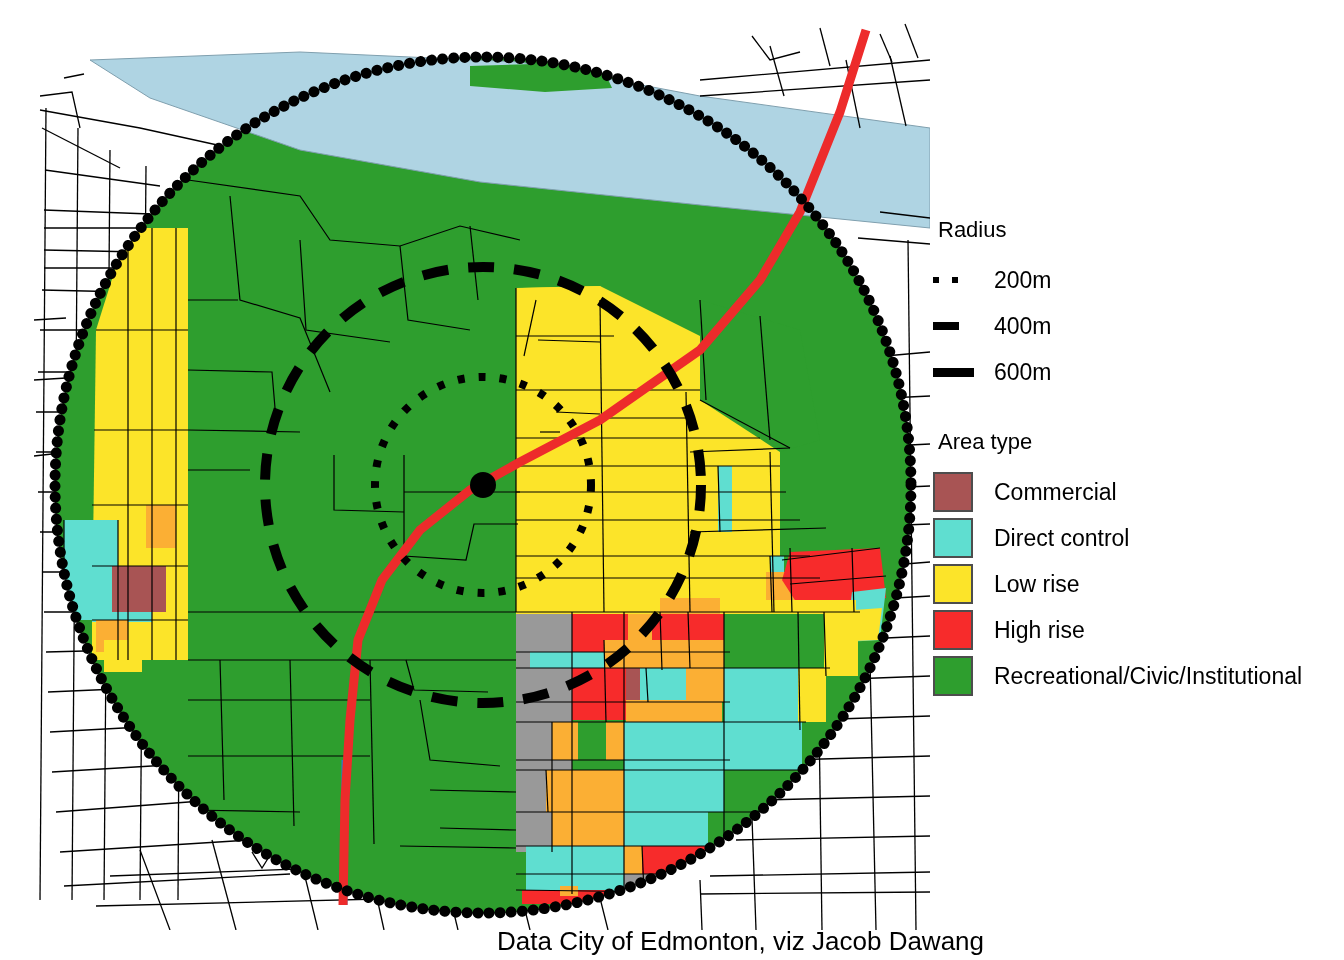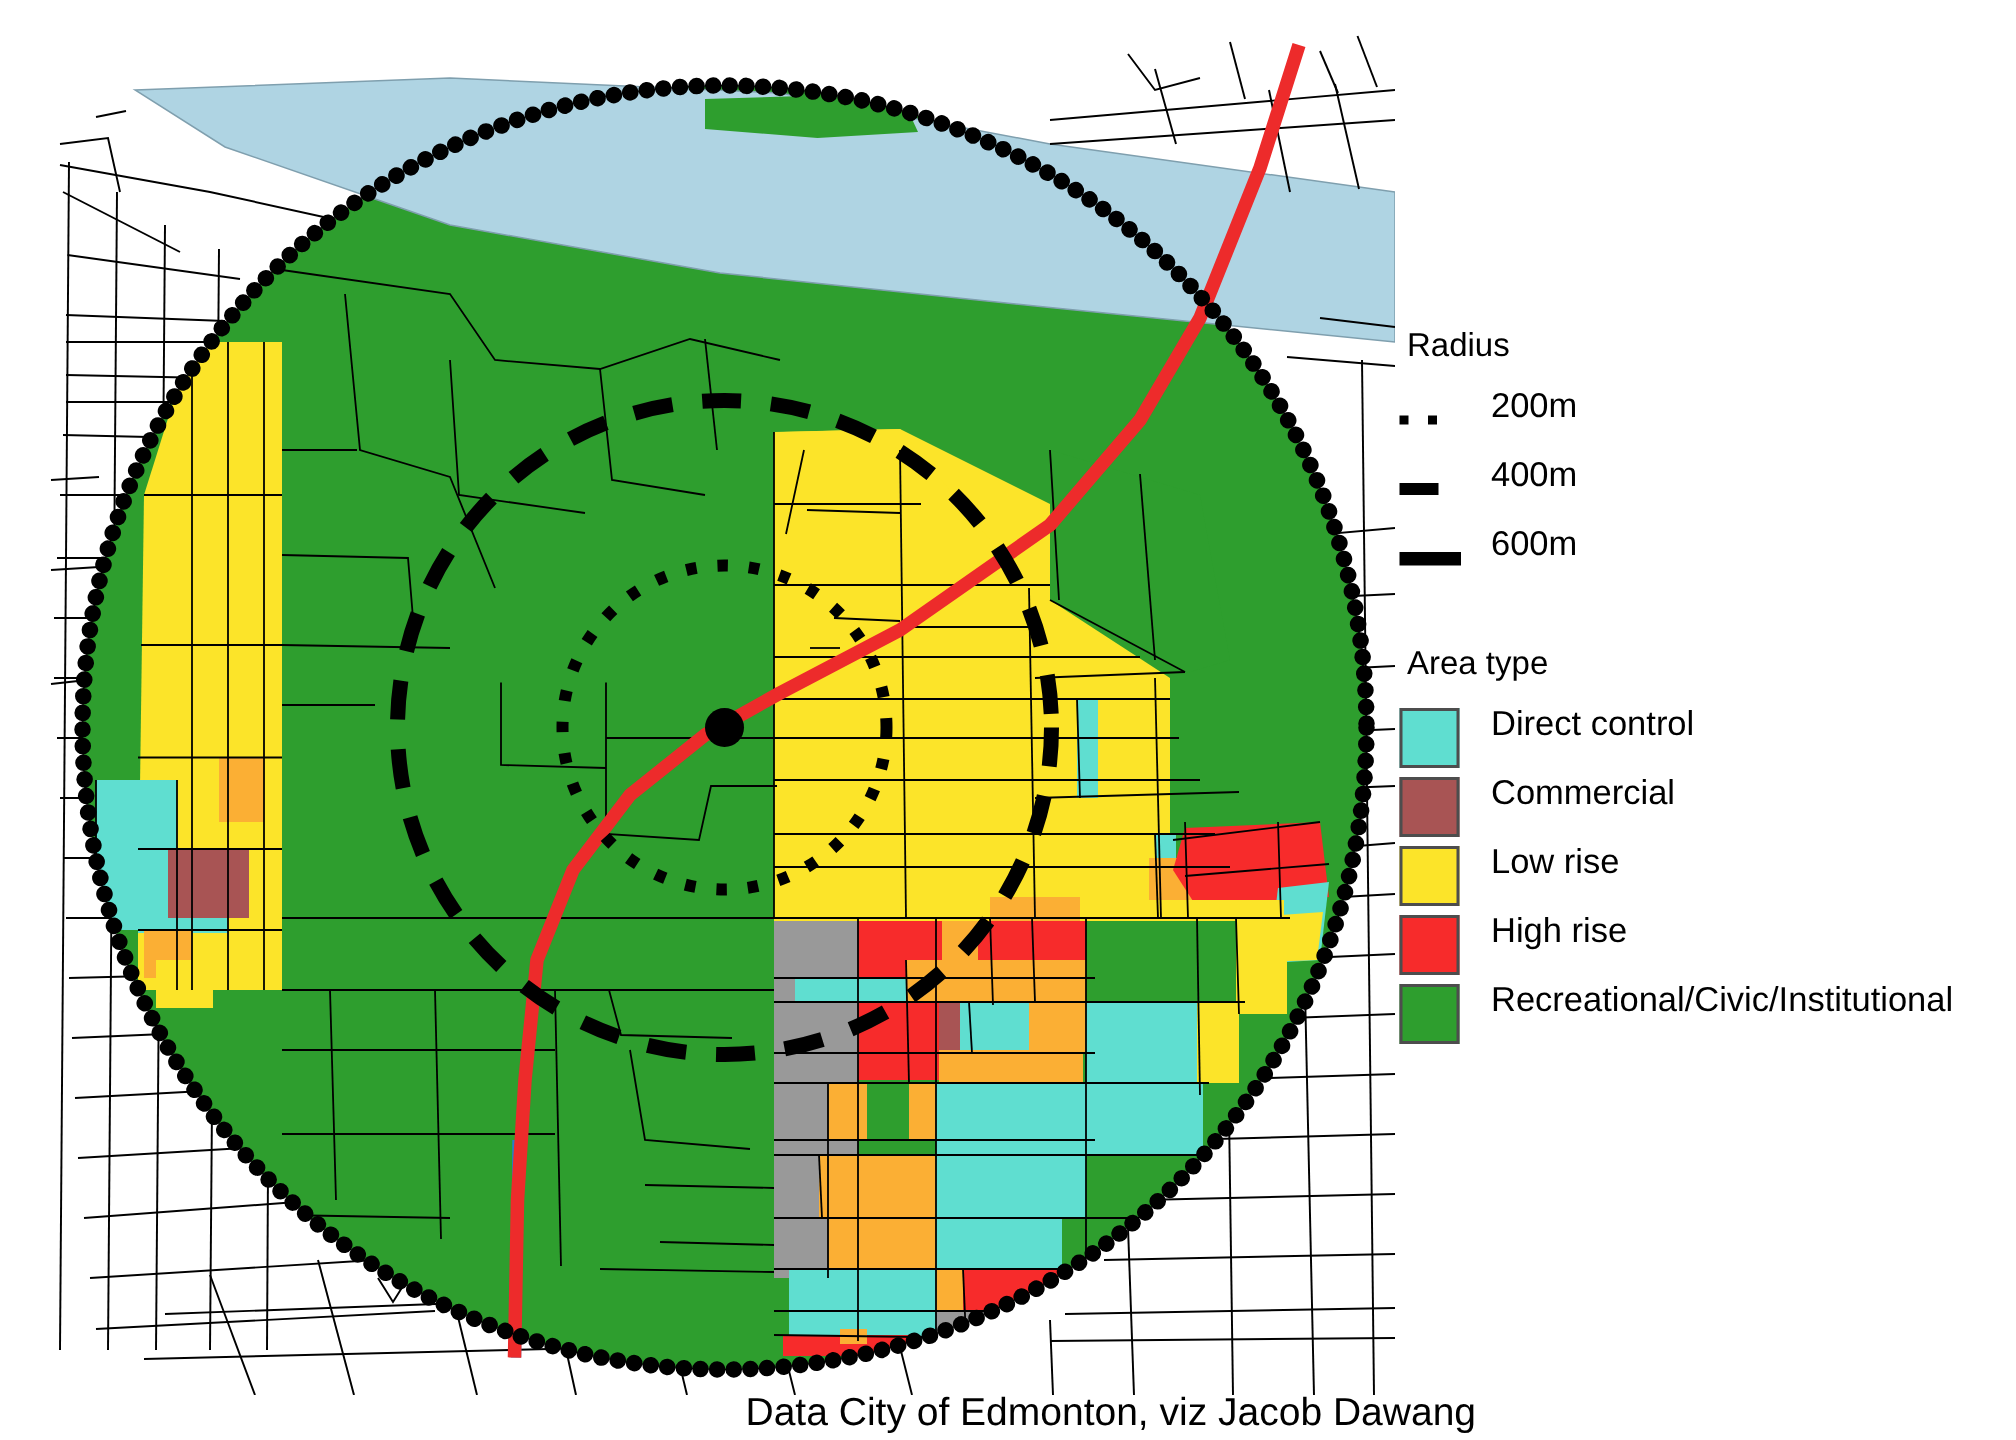--- a/index.html
+++ b/index.html
@@ -16,21 +16,21 @@
   #map-canvas svg{display:block;}
 
   
   #map-caption{position:absolute;left:497px;top:928px;font-size:26px;line-height:26px;
                white-space:nowrap;}
 
   
   #legend{position:absolute;left:930px;top:215px;width:414px;}
   .legend-title{font-size:22px;line-height:30px;margin:0 0 12px 8px;white-space:nowrap;}
   .legend-block{margin-bottom:22px;}
-  .legend-row{display:flex;align-items:flex-start;height:46px;}
+  .legend-row{display:flex;align-items:center;height:46px;}
   .key-box{width:46px;height:46px;flex:0 0 46px;display:flex;align-items:center;
            justify-content:center;background:#fff;}
   .legend-label{font-size:23px;line-height:27px;margin-left:18px;white-space:nowrap;}
 
   .swatch{width:40px;height:40px;border:2px solid #4d4d4d;box-sizing:border-box;}
 
   .linekey{width:46px;height:46px;position:relative;}
   .linekey i{position:absolute;background:#000;display:block;}
   
   .k200 i{width:6px;height:6px;top:20px;}
@@ -396,30 +396,30 @@
       </div>
     </div>
 
     <div class="legend-gap"></div>
 
     <div class="legend-block">
       <div class="legend-title">Area type</div>
 
       <div class="legend-row">
         <div class="key-box">
+          <span class="swatch" style="background:#A85454"></span>
+        </div>
+        <div class="legend-label">Commercial</div>
+      </div>
+
+      <div class="legend-row">
+        <div class="key-box">
           <span class="swatch" style="background:#5FDED0"></span>
         </div>
         <div class="legend-label">Direct control</div>
-      </div>
-
-      <div class="legend-row">
-        <div class="key-box">
-          <span class="swatch" style="background:#A85454"></span>
-        </div>
-        <div class="legend-label">Commercial</div>
       </div>
 
       <div class="legend-row">
         <div class="key-box">
           <span class="swatch" style="background:#FCE429"></span>
         </div>
         <div class="legend-label">Low rise</div>
       </div>
 
       <div class="legend-row">

